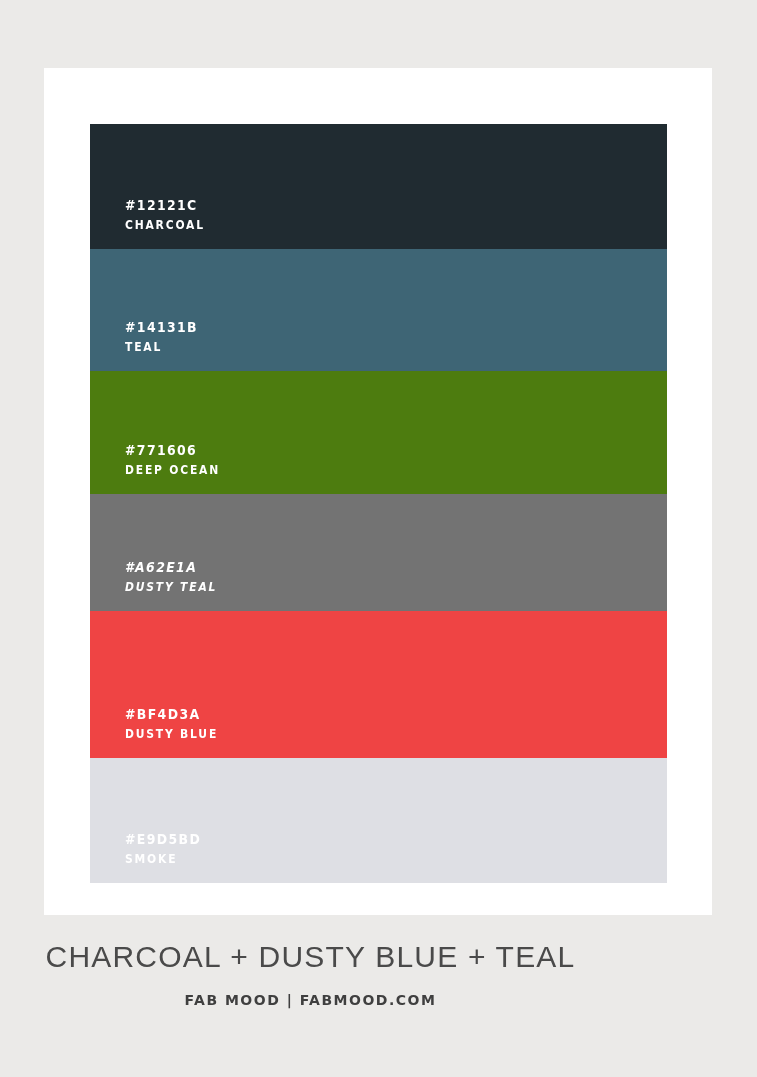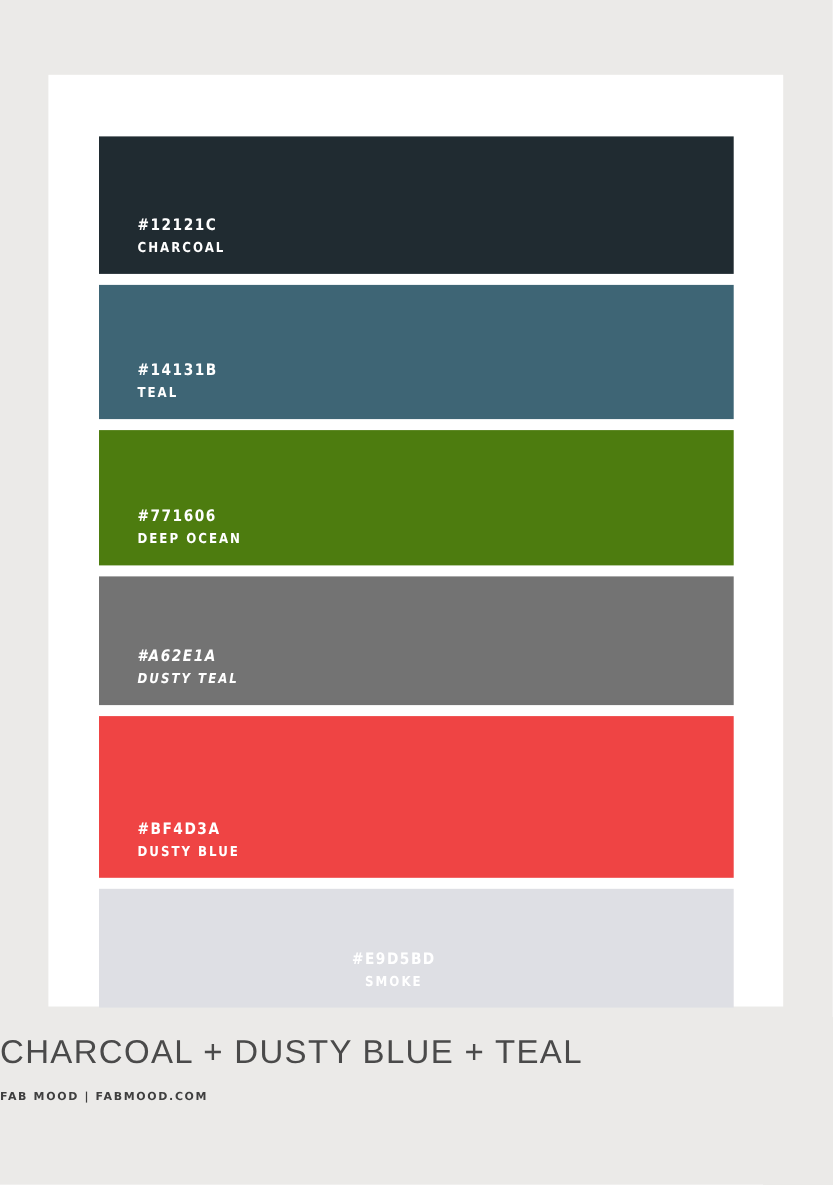--- a/index.html
+++ b/index.html
@@ -42,21 +42,21 @@
   .swatch {
     position: relative;
     width: 100%;
     display: flex;
     flex-direction: column;
     justify-content: flex-end;
     padding-left: 35px;
     padding-bottom: 14px;
   }
 
-  .swatch + .swatch { margin-top: 10px; }
+  .swatch + .swatch { margin-top: 0; }
 
   .swatch-hex {
     font-family: "DejaVu Sans", sans-serif;
     font-size: 14.5px;
     font-weight: bold;
     letter-spacing: 1.6px;
     line-height: 1.5;
     color: #ffffff;
     white-space: nowrap;
     transform: scaleX(0.86);
@@ -74,36 +74,36 @@
     transform: scaleX(0.86);
     transform-origin: left center;
   }
 
   
   .footer {
     position: absolute;
     left: 0;
     top: 940px;
     width: 621px;
-    text-align: left;
+    text-align: center;
   }
 
   .footer-title {
     font-family: "Liberation Sans", sans-serif;
     font-size: 30px;
     font-weight: 300;
     letter-spacing: 1.2px;
     color: #4a4a4a;
     white-space: nowrap;
   }
 
   .footer-credit {
     margin-top: 18px;
     font-family: "DejaVu Sans", sans-serif;
-    font-size: 10px;
+    font-size: 14px;
     font-weight: bold;
     letter-spacing: 1.5px;
     color: #3f3f3f;
     white-space: nowrap;
   }
 </style>
 </head>
 <body style="background: rgb(235, 234, 232);">
 
 <div class="poster">
@@ -123,21 +123,21 @@
           <div class="swatch-name" style="color: rgb(255, 255, 255);">DEEP OCEAN</div>
         </div>
         <div class="swatch" style="background: #737373; height: 117px; font-style: italic;">
           <div class="swatch-hex" style="color: rgb(255, 255, 255);">#A62E1A</div>
           <div class="swatch-name" style="color: rgb(255, 255, 255);">DUSTY TEAL</div>
         </div>
         <div class="swatch" style="background: #ef4444; height: 147px;">
           <div class="swatch-hex" style="color: rgb(255, 255, 255);">#BF4D3A</div>
           <div class="swatch-name" style="color: rgb(255, 255, 255);">DUSTY BLUE</div>
         </div>
-        <div class="swatch" style="background: rgb(222, 223, 228); height: 108px; text-align: center;">
+        <div class="swatch" style="background: rgb(222, 223, 228); height: 125px;">
           <div class="swatch-hex" style="color: rgb(255, 255, 255);">#E9D5BD</div>
           <div class="swatch-name" style="color: rgb(255, 255, 255);">SMOKE</div>
         </div>
       </div>
   </div>
 
   <div class="footer">
     <div class="footer-title">CHARCOAL + DUSTY BLUE + TEAL</div>
     <div class="footer-credit">FAB MOOD | FABMOOD.COM</div>
   </div>

